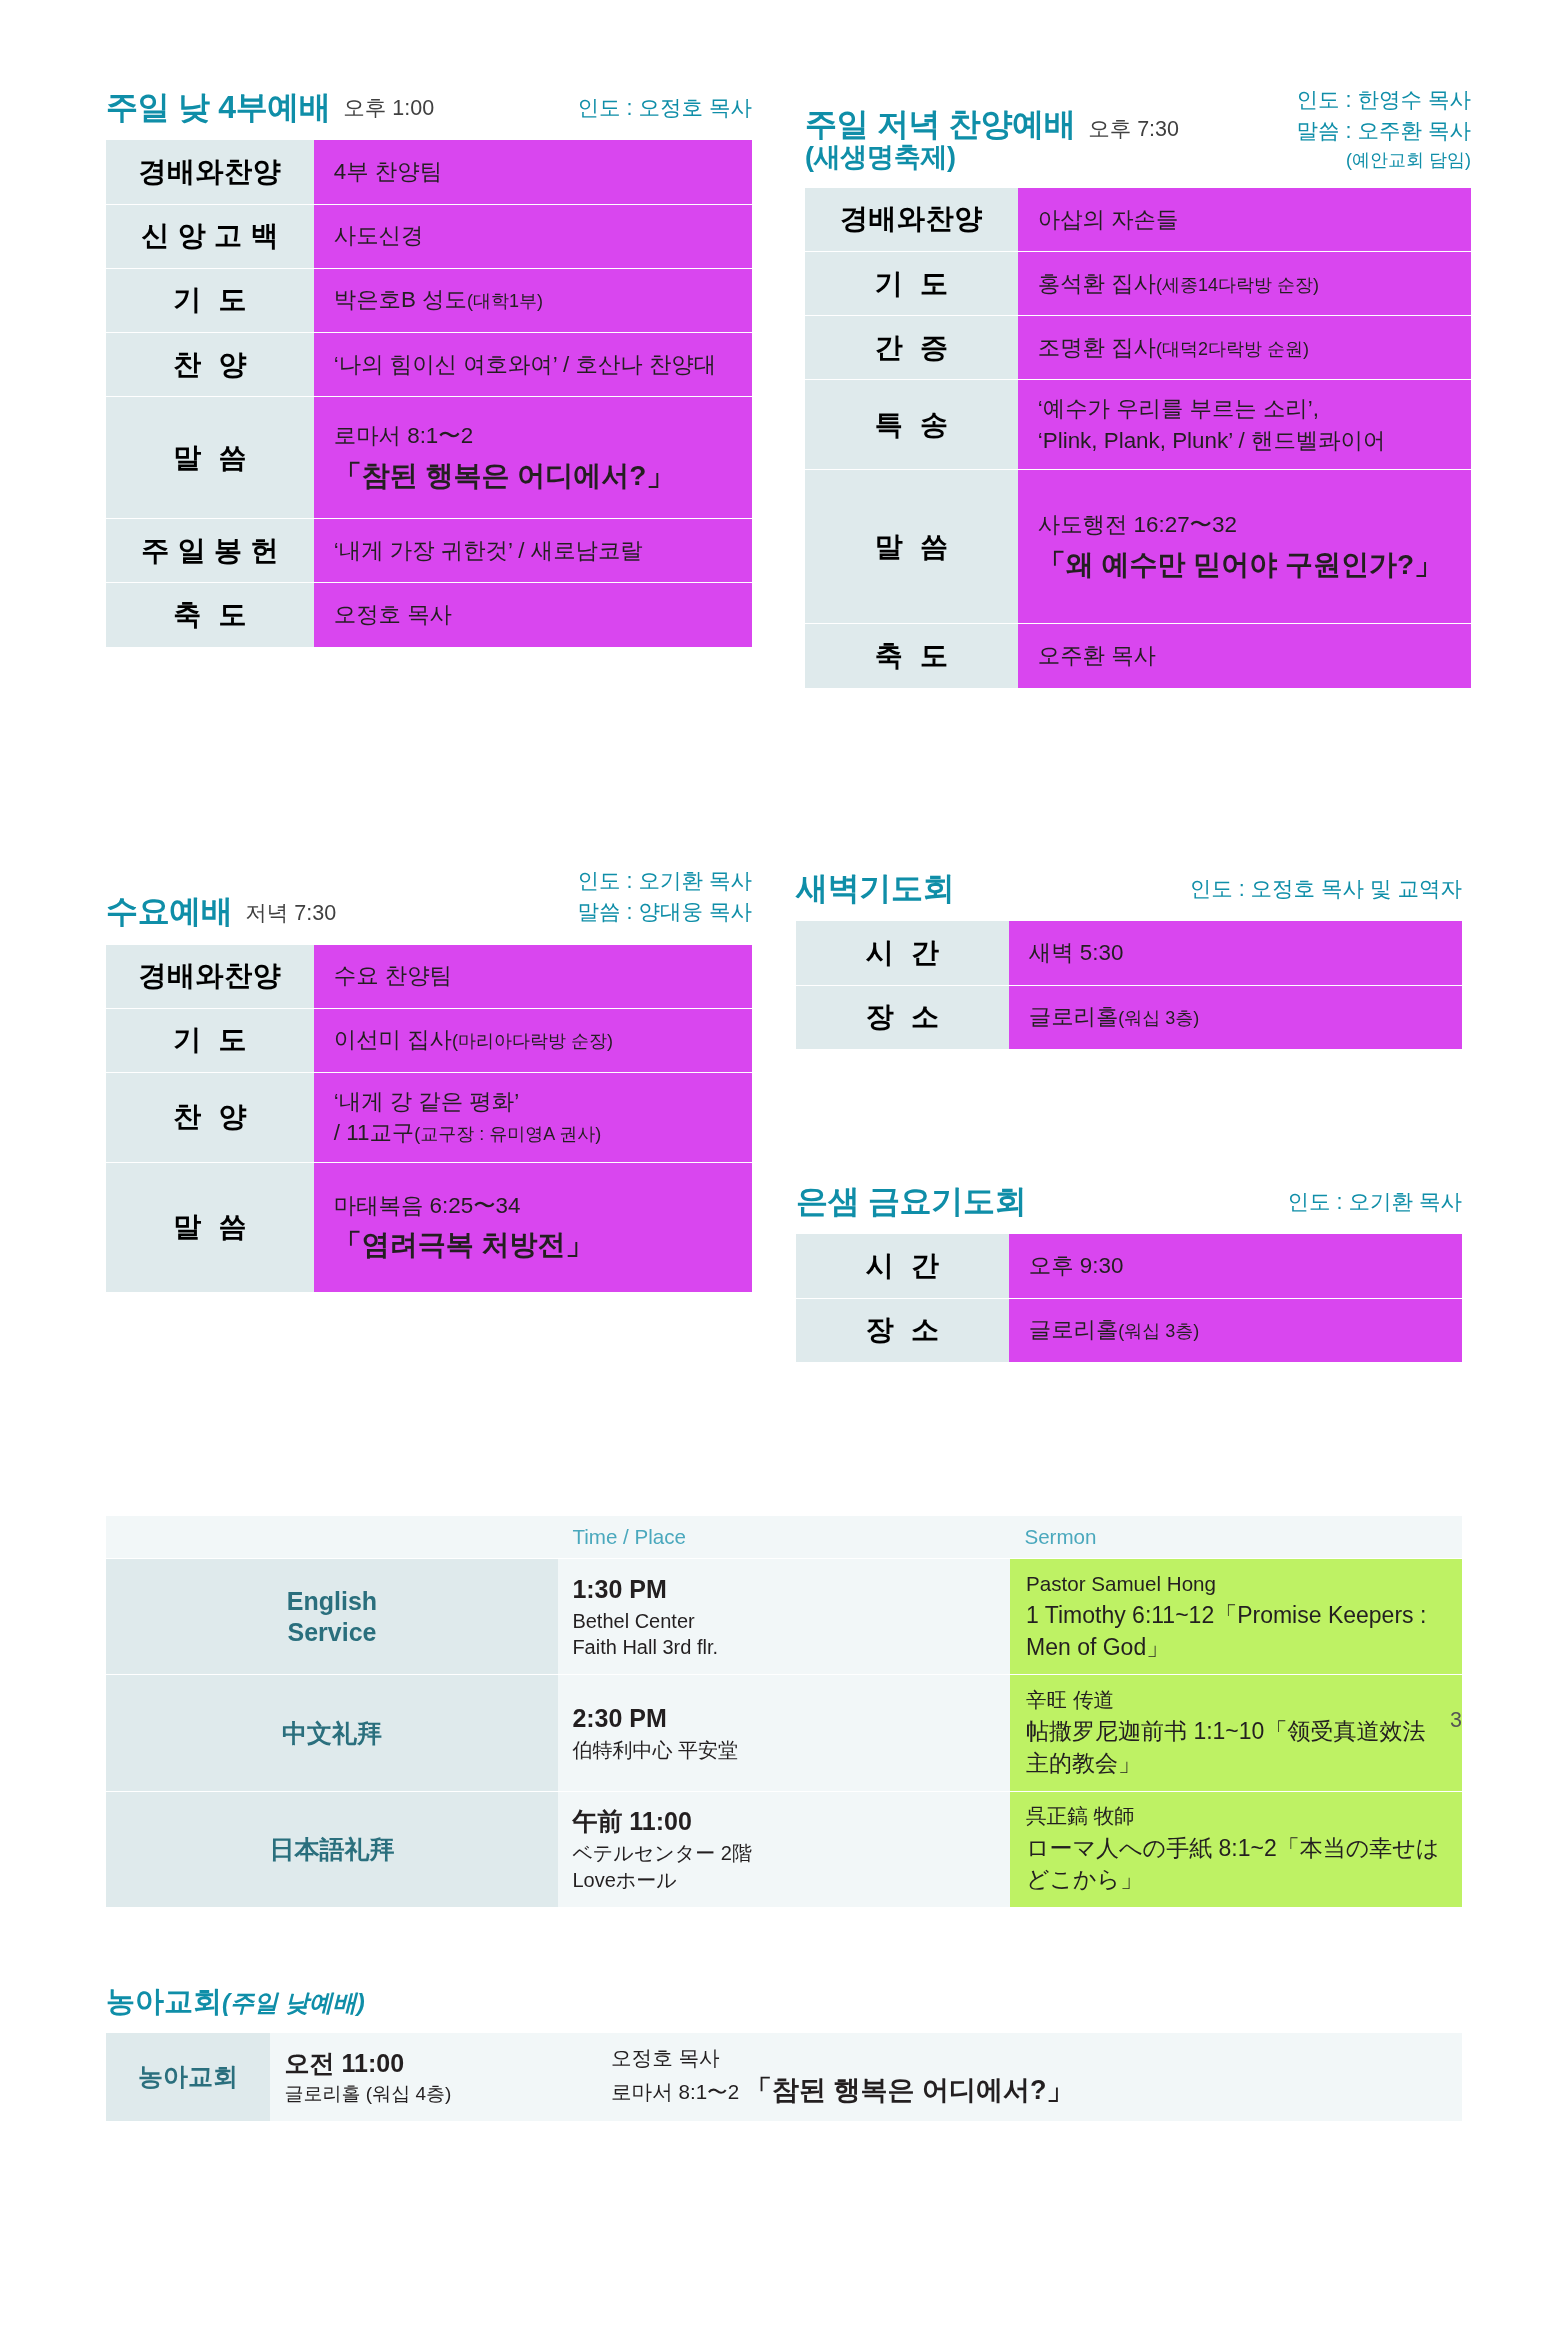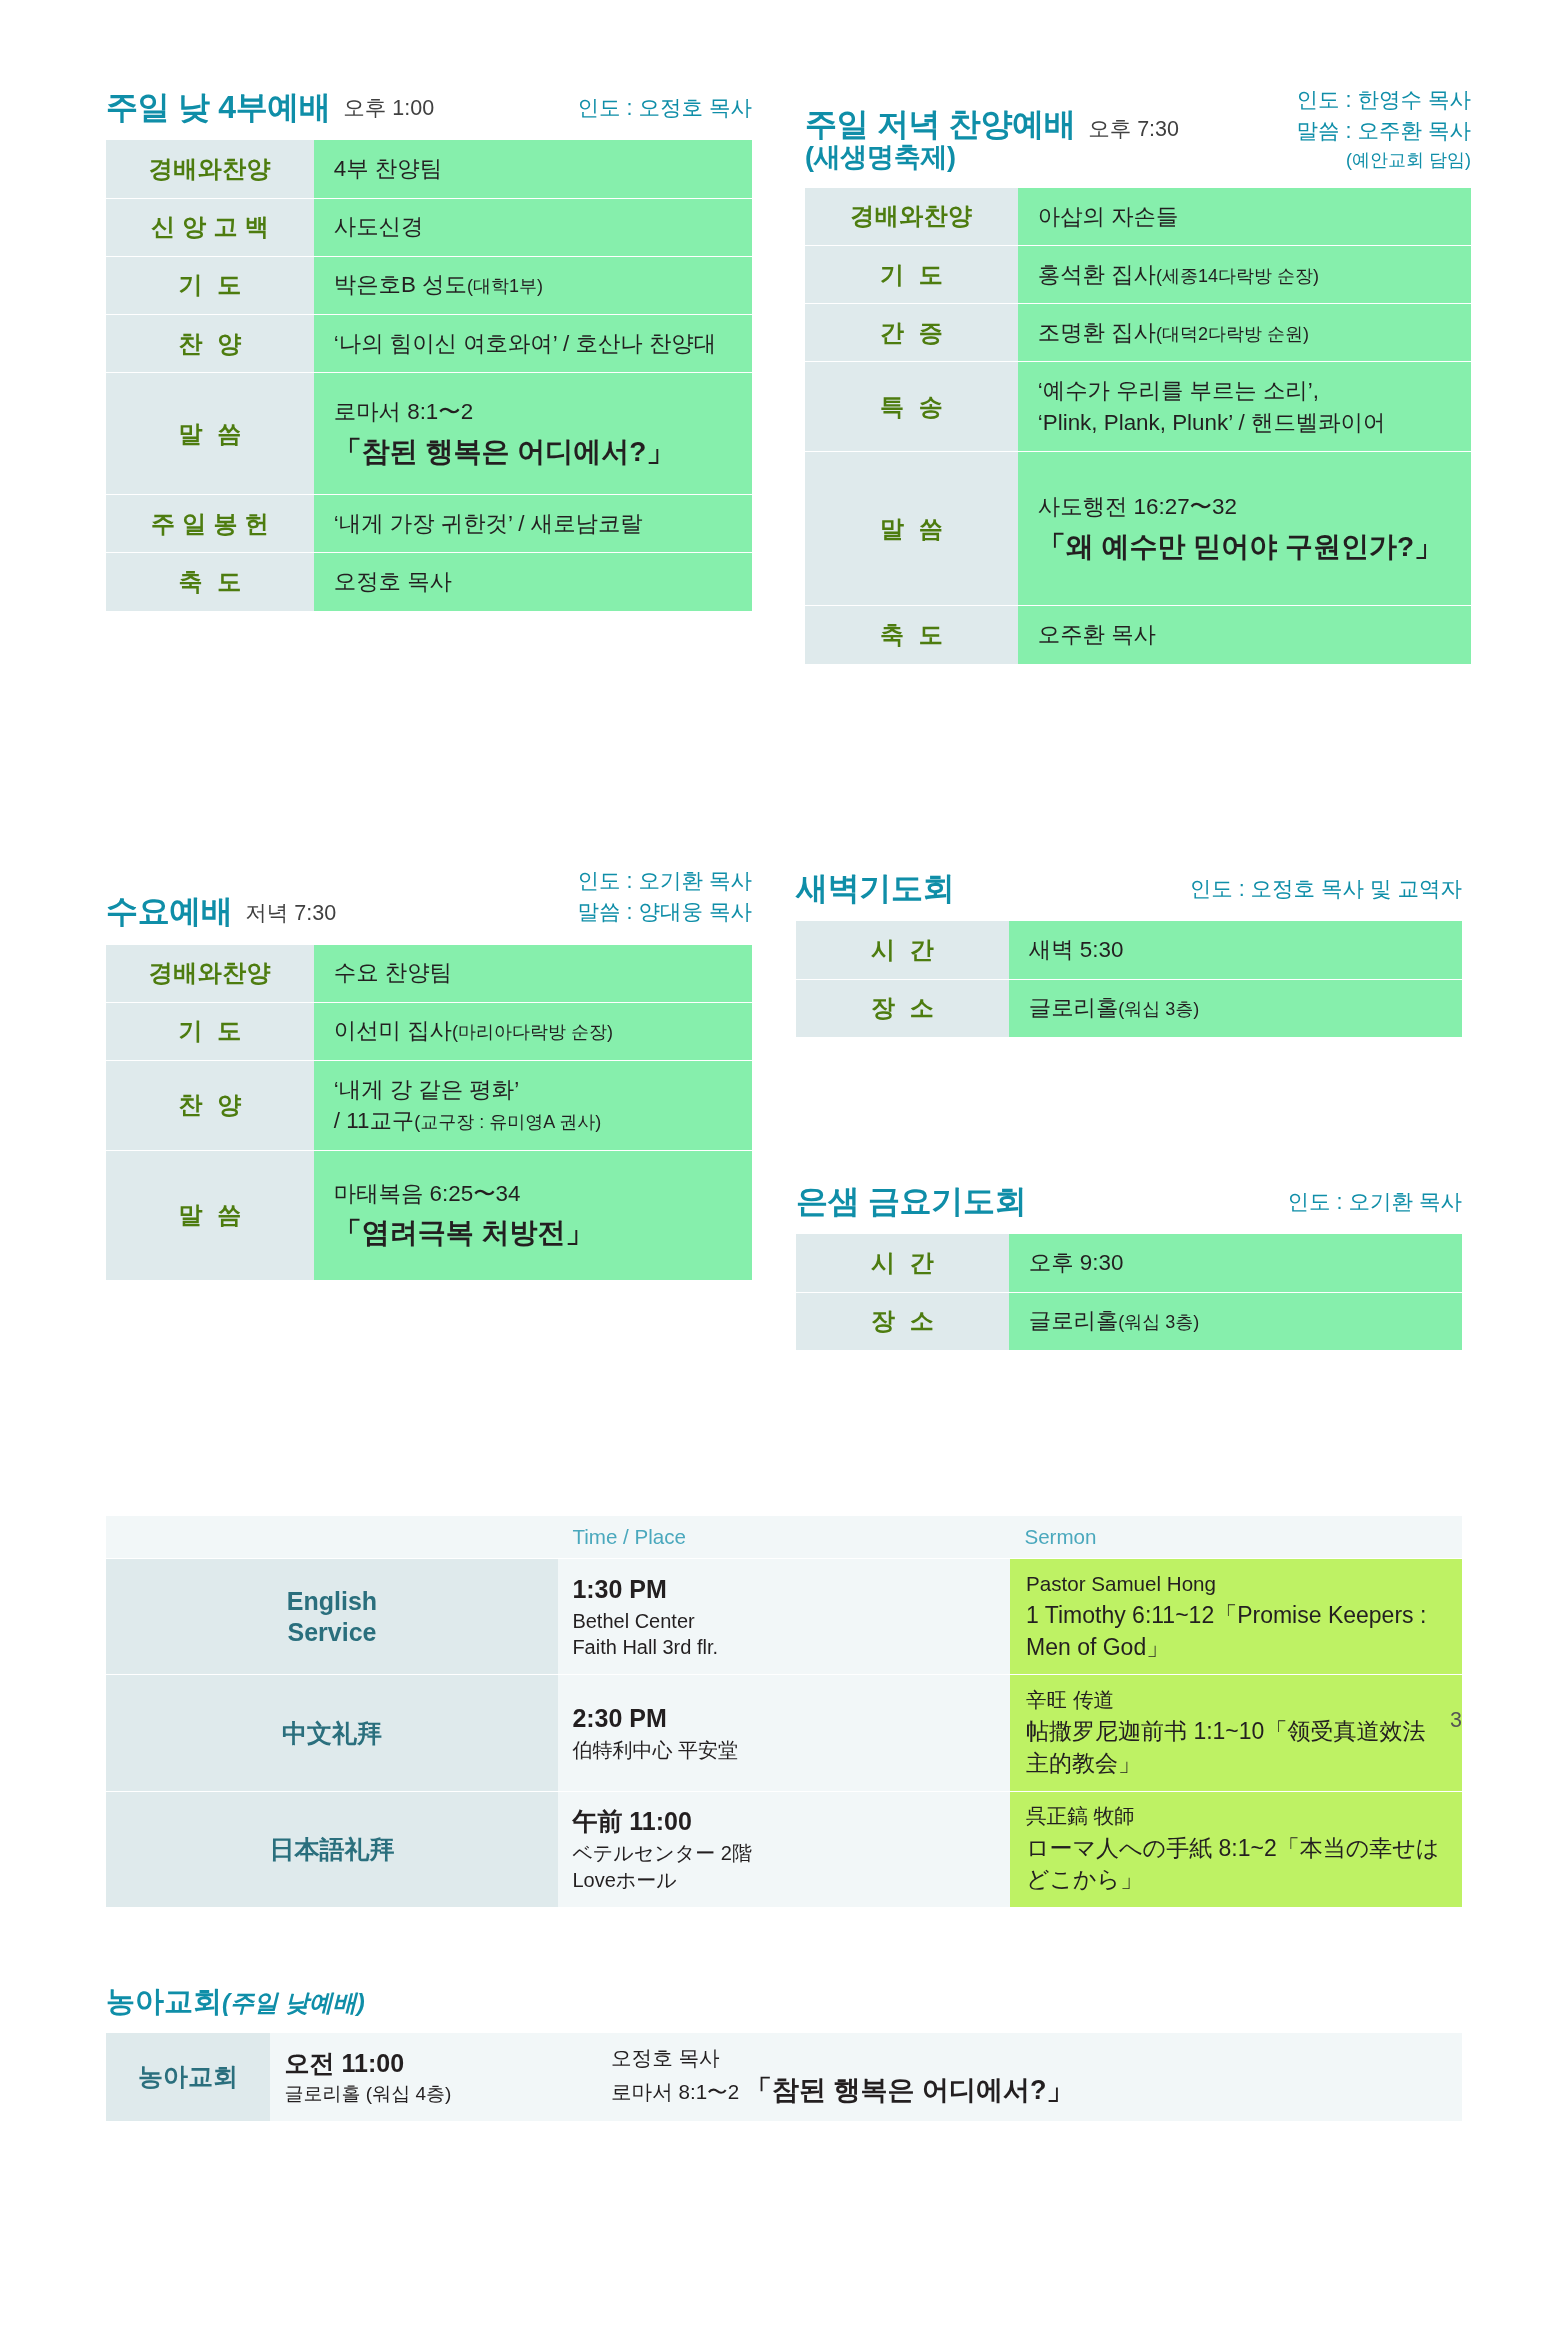--- a/index.html
+++ b/index.html
@@ -28,32 +28,32 @@
     border-collapse: collapse;
     width: 100%;
     table-layout: fixed;
   }
   .svc-table td {
     border-bottom: 1.8px solid #ffffff;
     vertical-align: middle;
   }
   .lbl {
     background: #dfeaec;
-    color: #4d7c0f;
-    font-size: 24px;
+    color: #000000;
+    font-size: 28px;
     font-weight: bold;
     text-align: center;
     padding: 12.6px 5.4px;
     letter-spacing: 0.02em;
     width: 197px;
   }
   .lbl .sp { letter-spacing: 0.62em; padding-left: 0.62em; }
   .lbl .sp2 { letter-spacing: 0.30em; padding-left: 0.30em; }
   .val {
-    background: #86efac;
+    background: #d946ef;
     color: #231f20;
     font-size: 22.4px;
     padding: 12.6px 16px 12.6px 20px;
     line-height: 1.42;
     margin-left: 34px;
   }
   .val .small { font-size: 18px; }
   .val .big {
     font-size: 28px;
     font-weight: bold;

